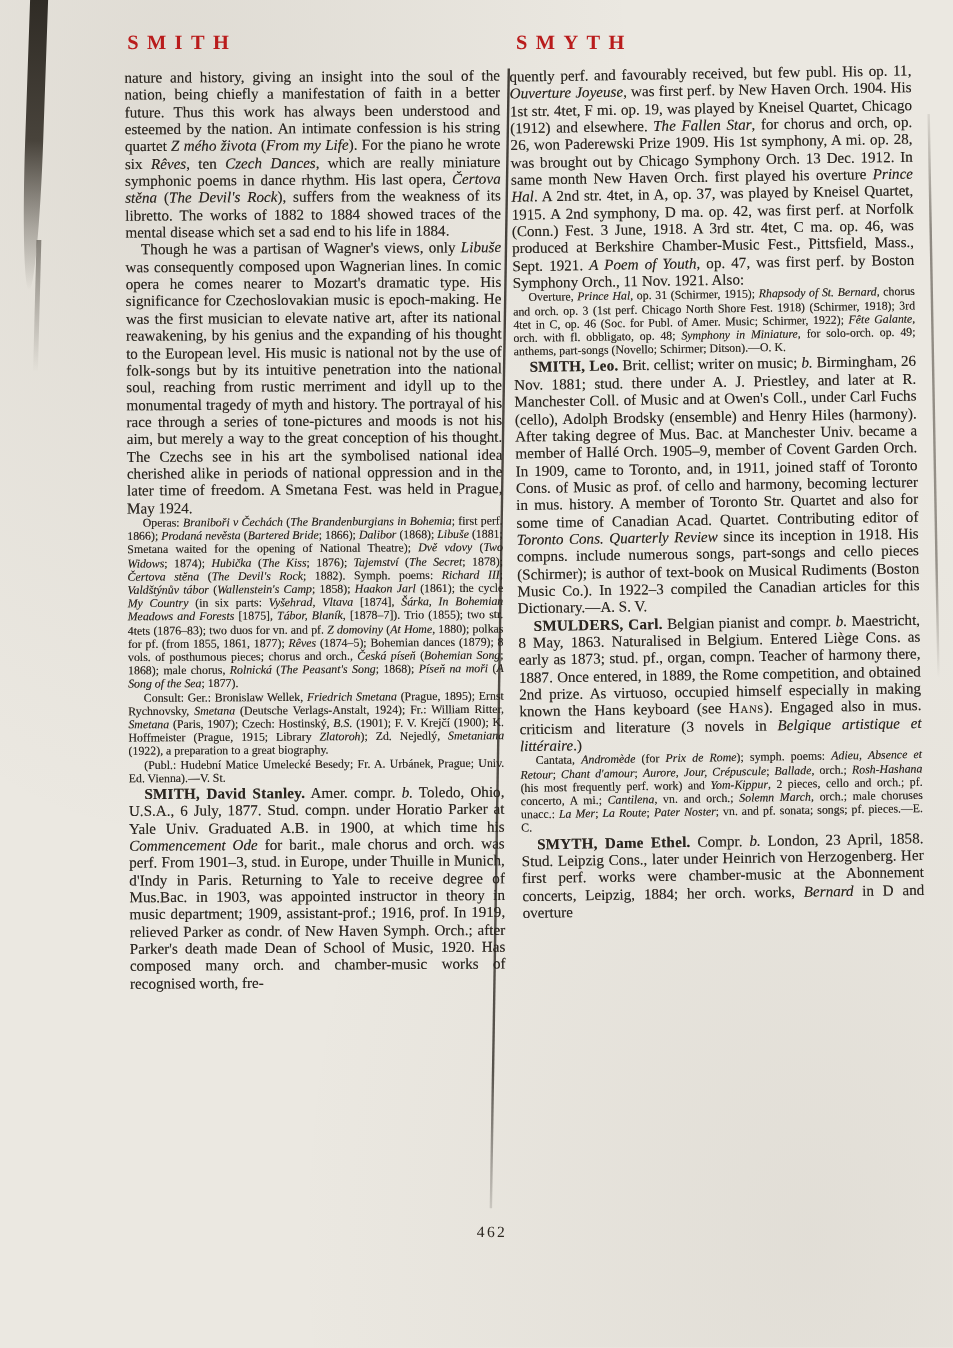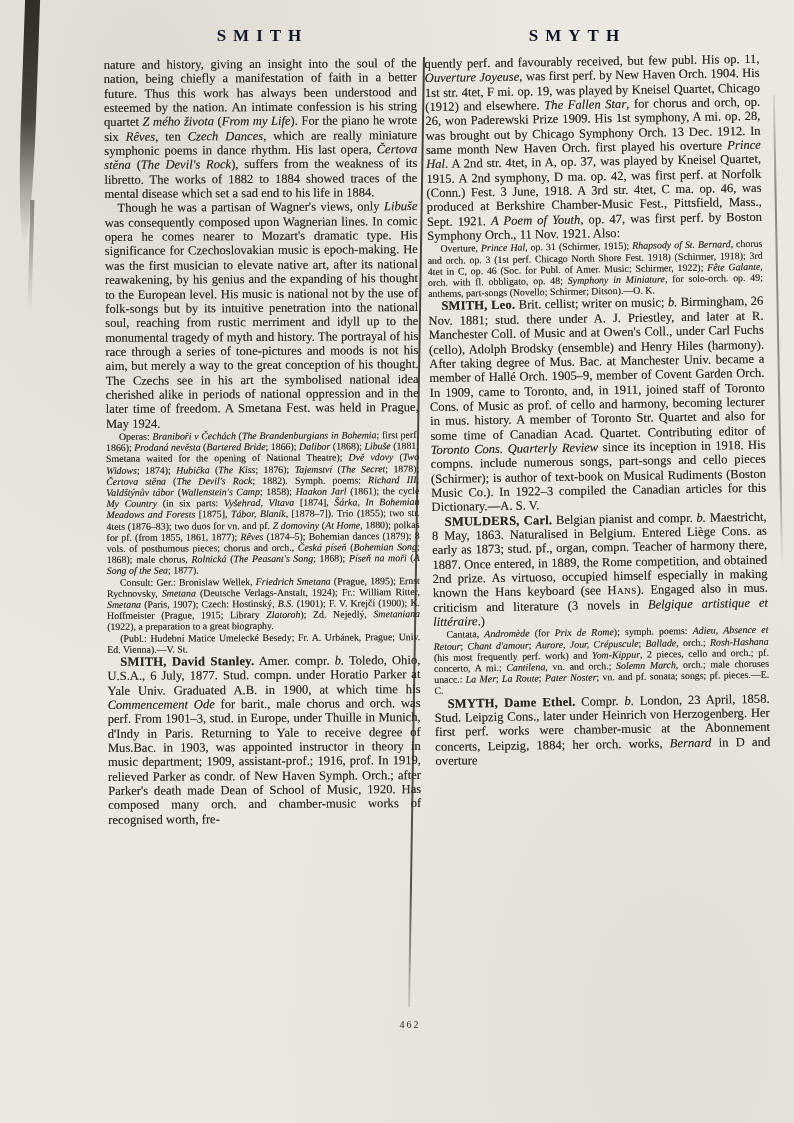--- a/index.html
+++ b/index.html
@@ -7,43 +7,43 @@
     width:794px; height:1123px; position:relative; overflow:hidden;
     font-family:"Liberation Serif","DejaVu Serif",serif;
     color:#2a251f;
     background:
       radial-gradient(ellipse at 18% 8%, rgba(115,105,90,0.10), transparent 42%),
       radial-gradient(ellipse at 85% 92%, rgba(115,105,90,0.08), transparent 45%),
       #ebe8e1;
   }
   .colhead {
     position:absolute; top:26px; font-size:17px; font-weight:bold;
-    letter-spacing:7px; text-align:center; color:#0f172a;
+    letter-spacing:7px; color:#b91c1c;
   }
   #head-left { left:106px; width:313px; }
-  #head-right { left:410px; width:335px; }
+  #head-right { left:430px; width:335px; }
   .col { position:absolute; top:57px; }
   #col-left  { left:106px; width:313px; transform:rotate(-0.35deg); transform-origin:50% 50%; }
   #col-right { left:430px; width:335px; transform:rotate(-0.9deg); transform-origin:0 50%; }
   .para { margin:0; text-align:justify; text-shadow:0 0 0.4px rgba(42,37,31,0.55); }
   .para.normal { font-size:12.6px; line-height:14.35px; }
   .para.small  { font-size:9.9px;  line-height:11.2px; }
   .para.indent { text-indent:13px; }
   .para i { font-style:italic; }
   .para b { font-weight:bold; letter-spacing:0.2px; }
   .para .sc { font-variant:small-caps; letter-spacing:0.5px; }
   #divider {
     position:absolute; left:423px; top:57px; width:1.6px; height:950px;
     background:linear-gradient(to bottom, rgba(38,33,27,0.85), rgba(38,33,27,0.75) 88%, rgba(38,33,27,0.15));
     transform:rotate(0.9deg); transform-origin:50% 0;
   }
   #page-number {
     position:absolute; top:1019px; left:0; width:794px; text-align:center;
     padding-left:26px; box-sizing:border-box;
-    font-size:10px; letter-spacing:2px;
+    font-size:13px; letter-spacing:2px;
   }
   
   .scan-edge-left {
     position:absolute; left:21px; top:-8px; width:15px; height:250px;
     background:linear-gradient(to bottom, #2e2a24 0%, #48433b 50%, rgba(72,67,59,0.35) 80%, rgba(72,67,59,0) 100%);
     transform:rotate(2deg); border-radius:0 0 50% 50%;
   }
   .scan-edge-left-tail {
     position:absolute; left:29px; top:200px; width:4px; height:110px;
     background:linear-gradient(to bottom, rgba(60,55,47,0.55), rgba(60,55,47,0));

